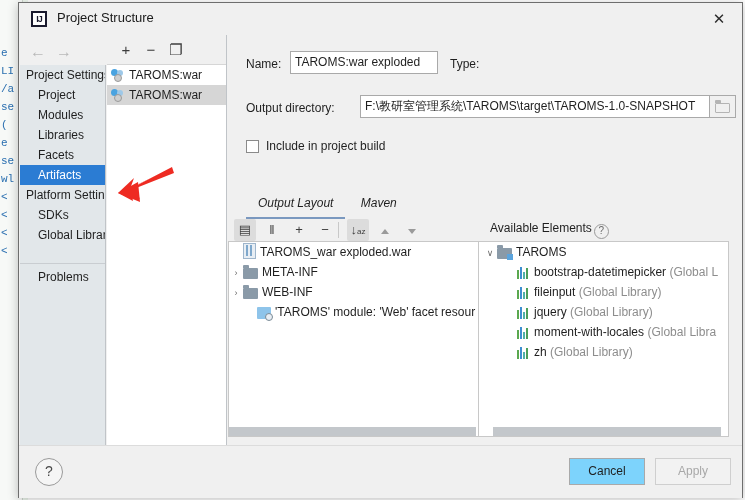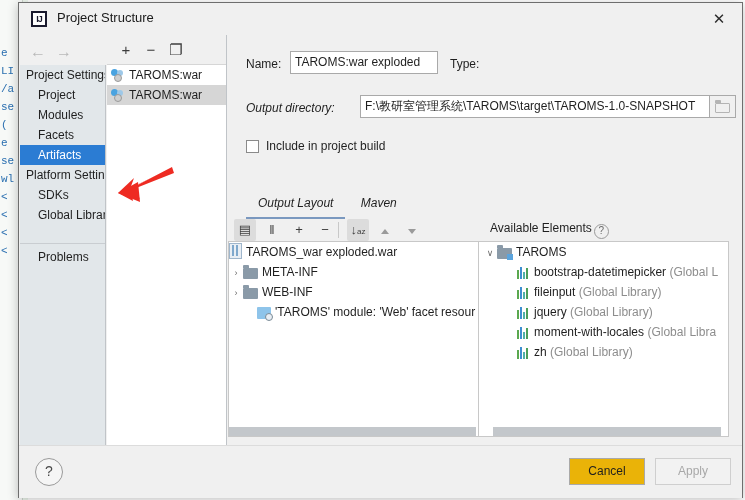--- a/index.html
+++ b/index.html
@@ -312,21 +312,21 @@
     background: #f0f0f0; border-top: 1px solid #dcdcdc;
   }
   .help-btn {
     position: absolute; left: 16px; top: 12px;
     width: 26px; height: 26px; border-radius: 50%;
     border: 1px solid #9a9a9a; background: #f5f5f5;
     text-align: center; line-height: 25px; font-size: 14px; color: #4a4a4a;
   }
   .btn {
     position: absolute; top: 12px; height: 27px;
-    border: 1px solid #a9a9a9; background: #eab308;
+    border: 1px solid #a9a9a9; background: #7dd3fc;
     box-sizing: border-box; font-size: 12px; color: #1f1f1f;
     text-align: center; line-height: 25px;
   }
   .btn.primary { background: #4a90d9; border-color: #3c7cc0; color: #ffffff; }
   .btn.disabled { color: #a8a8a8; background: #f2f2f2; border-color: #cfcfcf; }
 
   
   .red-arrow { position: absolute; left: 100px; top: 165px; }
 </style>
 </head>
@@ -364,20 +364,21 @@
 
     <div class="nav-row">
       <div class="nav-arrow nav-back">←</div>
       <div class="nav-arrow nav-fwd">→</div>
     </div>
 
     <div class="sidebar">
       <div class="side-group">Project Settings</div>
       <div class="side-item">Project</div>
       <div class="side-item">Modules</div>
+      <div class="side-item">Libraries</div>
       <div class="side-item">Facets</div>
       <div class="side-item selected">Artifacts</div>
       <div class="side-group">Platform Settings</div>
       <div class="side-item">SDKs</div>
       <div class="side-item">Global Libraries</div>
       <div class="side-sep"></div>
       <div class="side-divider"></div>
       <div class="side-item" style="padding-top:6px">Problems</div>
     </div>
     <div class="hscroll" style="left:2px; top:429px; width:84px;">
@@ -405,21 +406,21 @@
 
     <div class="content">
 
       <div class="lbl" style="left:18px; top:22px;">
         <span>Name:</span>
       </div>
       <div class="field" style="left:62px; top:16px; width:148px;">TAROMS:war exploded</div>
 
       <div class="lbl" style="left:222px; top:22px;">Type:</div>
 
-      <div class="lbl" style="left:18px; top:66px;font-style:italic;">Output directory:</div>
+      <div class="lbl" style="left:18px; top:66px;">Output directory:</div>
       <div class="field" style="left:132px; top:60px; width:350px;">F:\教研室管理系统\TAROMS\target\TAROMS-1.0-SNAPSHOT</div>
       <div class="browse-btn" style="left:482px; top:60px;">
         <span class="folder-ico"></span>
       </div>
 
       <div class="checkbox" style="left:18px; top:105px;"></div>
       <div class="lbl" style="left:38px; top:104px;">Include in project build</div>
 
       <div class="tabs">
         <span class="tab active">Output Layout</span>
@@ -437,21 +438,21 @@
         </div>
         <div class="tb-btn" style="left:146px;"><span class="tri-up"></span></div>
         <div class="tb-btn" style="left:173px;"><span class="tri-down"></span></div>
       </div>
 
       <div class="avail-label">
         <span>Available Elements</span><span class="help-ico">?</span>
       </div>
 
       <div class="tree-panel tree-left">
-        <div class="tree-row" style="">
+        <div class="tree-row" style="padding-left:14px">
           <span class="ico ico-archive"></span><span>TAROMS_war exploded.war</span>
         </div>
         <div class="tree-row">
           <span class="twisty">›</span><span class="ico ico-folder"></span><span>META-INF</span>
         </div>
         <div class="tree-row">
           <span class="twisty">›</span><span class="ico ico-folder"></span><span>WEB-INF</span>
         </div>
         <div class="tree-row" style="padding-left:28px">
           <span class="ico ico-facet"></span><span>'TAROMS' module: 'Web' facet resour</span>

